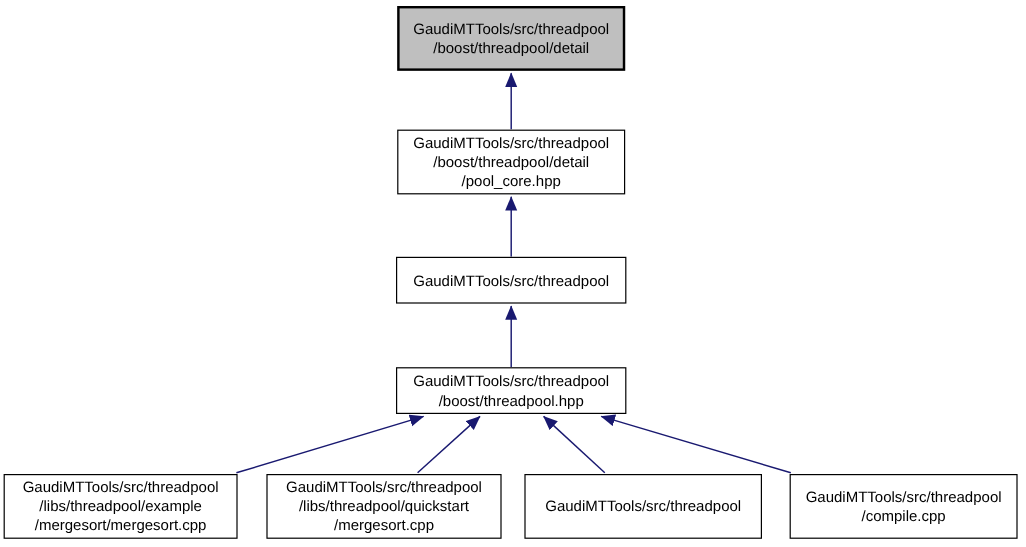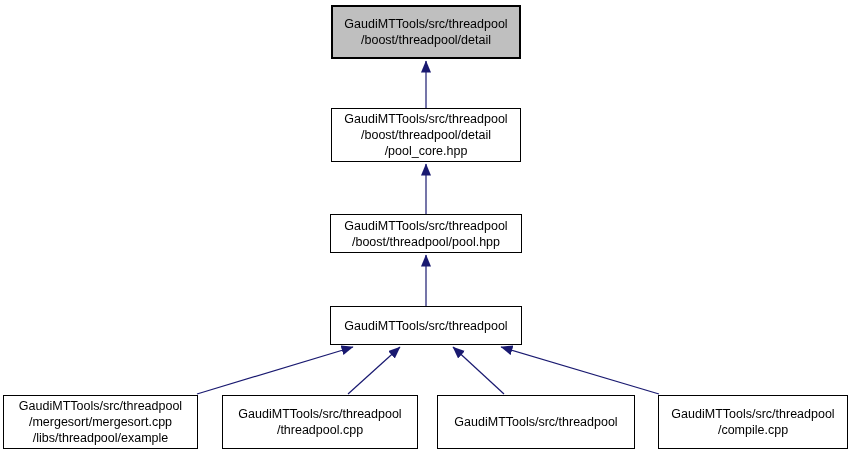--- a/index.html
+++ b/index.html
@@ -87,36 +87,37 @@
   </div>
 
   <div id="n-poolcore" class="node">
     <div>GaudiMTTools/src/threadpool</div>
     <div>/boost/threadpool/detail</div>
     <div>/pool_core.hpp</div>
   </div>
 
   <div id="n-pool" class="node">
     <div>GaudiMTTools/src/threadpool</div>
-    <div>/boost/threadpool/pool.hpp</div>
   </div>
 
   <div id="n-tp" class="node">
     <div>GaudiMTTools/src/threadpool</div>
+    <div>/boost/threadpool.hpp</div>
   </div>
 
   <div id="n-mergesort" class="node">
     <div>GaudiMTTools/src/threadpool</div>
+    <div>/libs/threadpool/example</div>
     <div>/mergesort/mergesort.cpp</div>
-    <div>/libs/threadpool/example</div>
   </div>
 
   <div id="n-quick" class="node">
     <div>GaudiMTTools/src/threadpool</div>
-    <div>/threadpool.cpp</div>
+    <div>/libs/threadpool/quickstart</div>
+    <div>/mergesort.cpp</div>
   </div>
 
   <div id="n-compile" class="node">
     <div>GaudiMTTools/src/threadpool</div>
   </div>
 
   <div id="n-tutorial" class="node">
     <div>GaudiMTTools/src/threadpool</div>
     <div>/compile.cpp</div>
   </div>

